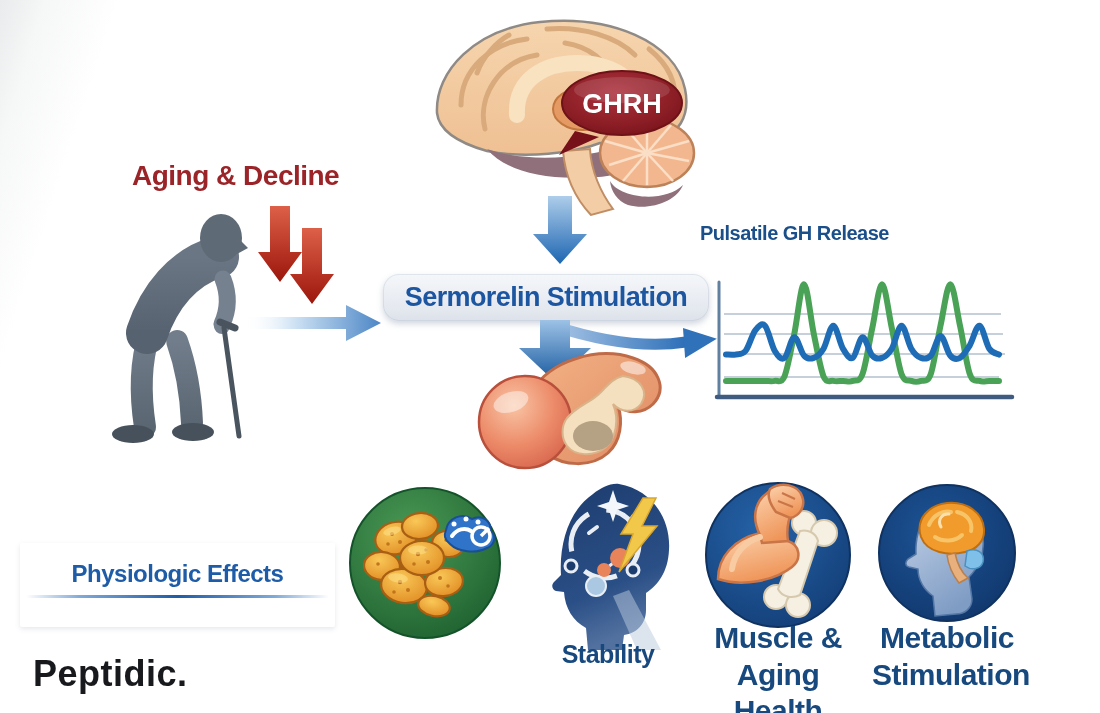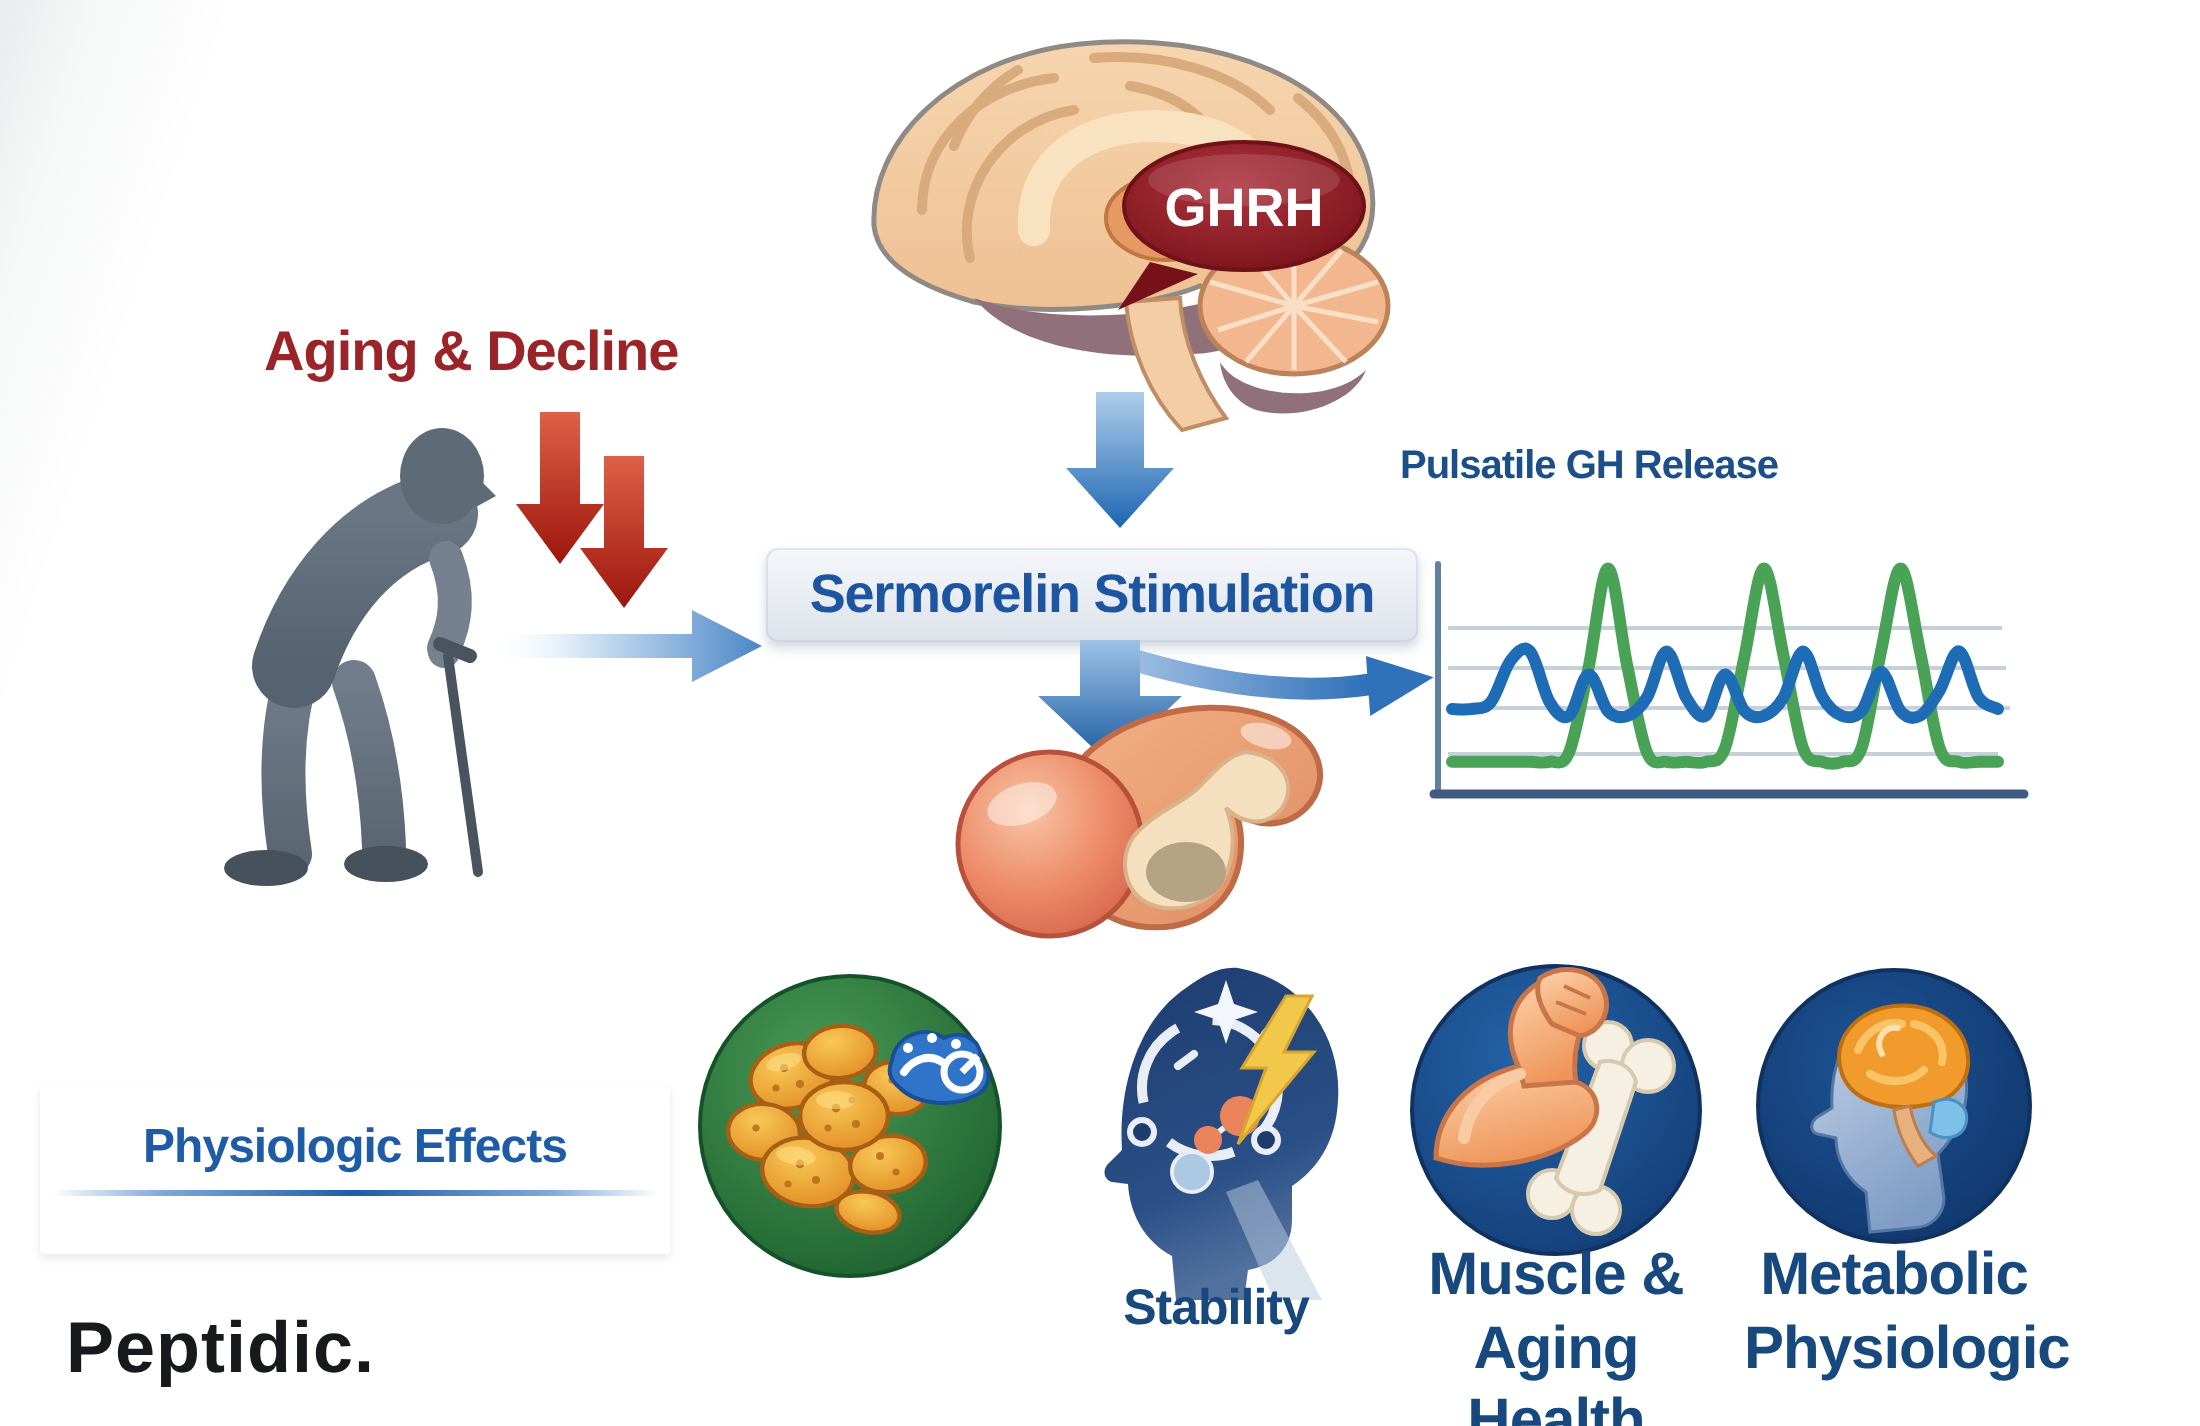--- a/index.html
+++ b/index.html
@@ -7,21 +7,21 @@
   .canvas{
     position:relative;width:1100px;height:713px;overflow:hidden;
     background:linear-gradient(108deg,#e9ebec 0%,#f6f7f7 3.5%,#ffffff 9%,#ffffff 100%);
     font-family:"Liberation Sans","DejaVu Sans",sans-serif;
   }
   .abs{position:absolute;}
   .red-title{font-size:28px;font-weight:700;color:#9b2428;letter-spacing:-0.5px;white-space:nowrap;}
   .blue-title{font-size:20px;font-weight:700;color:#1b4f8a;letter-spacing:-0.5px;white-space:nowrap;}
   .banner{
     display:flex;align-items:center;justify-content:center;
-    border-radius:6px;
+    border-radius:16px;
     background:linear-gradient(180deg,#f5f7fa 0%,#e4e8ef 75%,#dde2ea 100%);
     box-shadow:0 3px 6px rgba(90,110,140,.28), 0 0 0 1px rgba(160,175,195,.25) inset;
   }
   .banner-text{font-size:27px;font-weight:700;color:#1c56a0;letter-spacing:-0.6px;white-space:nowrap;}
   .effects-card{
     background:#ffffff;border-radius:2px;
     box-shadow:0 2px 5px rgba(120,130,145,.18);
     display:flex;flex-direction:column;align-items:center;
   }
   .effects-title{margin-top:17px;font-size:24px;font-weight:700;color:#1e5ca8;letter-spacing:-0.5px;white-space:nowrap;}
@@ -356,18 +356,18 @@
         <path d="M80,29 C90,31 96,39 94,48"></path>
         <path d="M58,54 C66,59 78,59 85,52"></path>
       </g>
       <path d="M64,44 C60,37 65,30 72,31" fill="none" stroke="#fbe0ad" stroke-width="3" stroke-linecap="round"></path>
     </g>
     <path d="M90,68 C100,64 108,70 106,79 C104,86 95,88 88,83 Z" fill="#7fc0e8" stroke="#4a90c0" stroke-width="1.5"></path>
     <path d="M78,70 C80,80 84,89 91,95 L82,100 C75,91 71,80 70,72 Z" fill="#e8b07c" stroke="#b97f4c" stroke-width="1.5"></path>
   </svg>
   <div class="abs icon-label two-line" style="left:872px;top:620px;width:150px;">
     <div>Metabolic</div>
-    <div>Physiologic</div>
+    <div>Stimulation</div>
   </div>
 
   <div class="abs brand" style="left:33px;top:653px;">Peptidic.</div>
 
 </div>
 
 </body></html>

